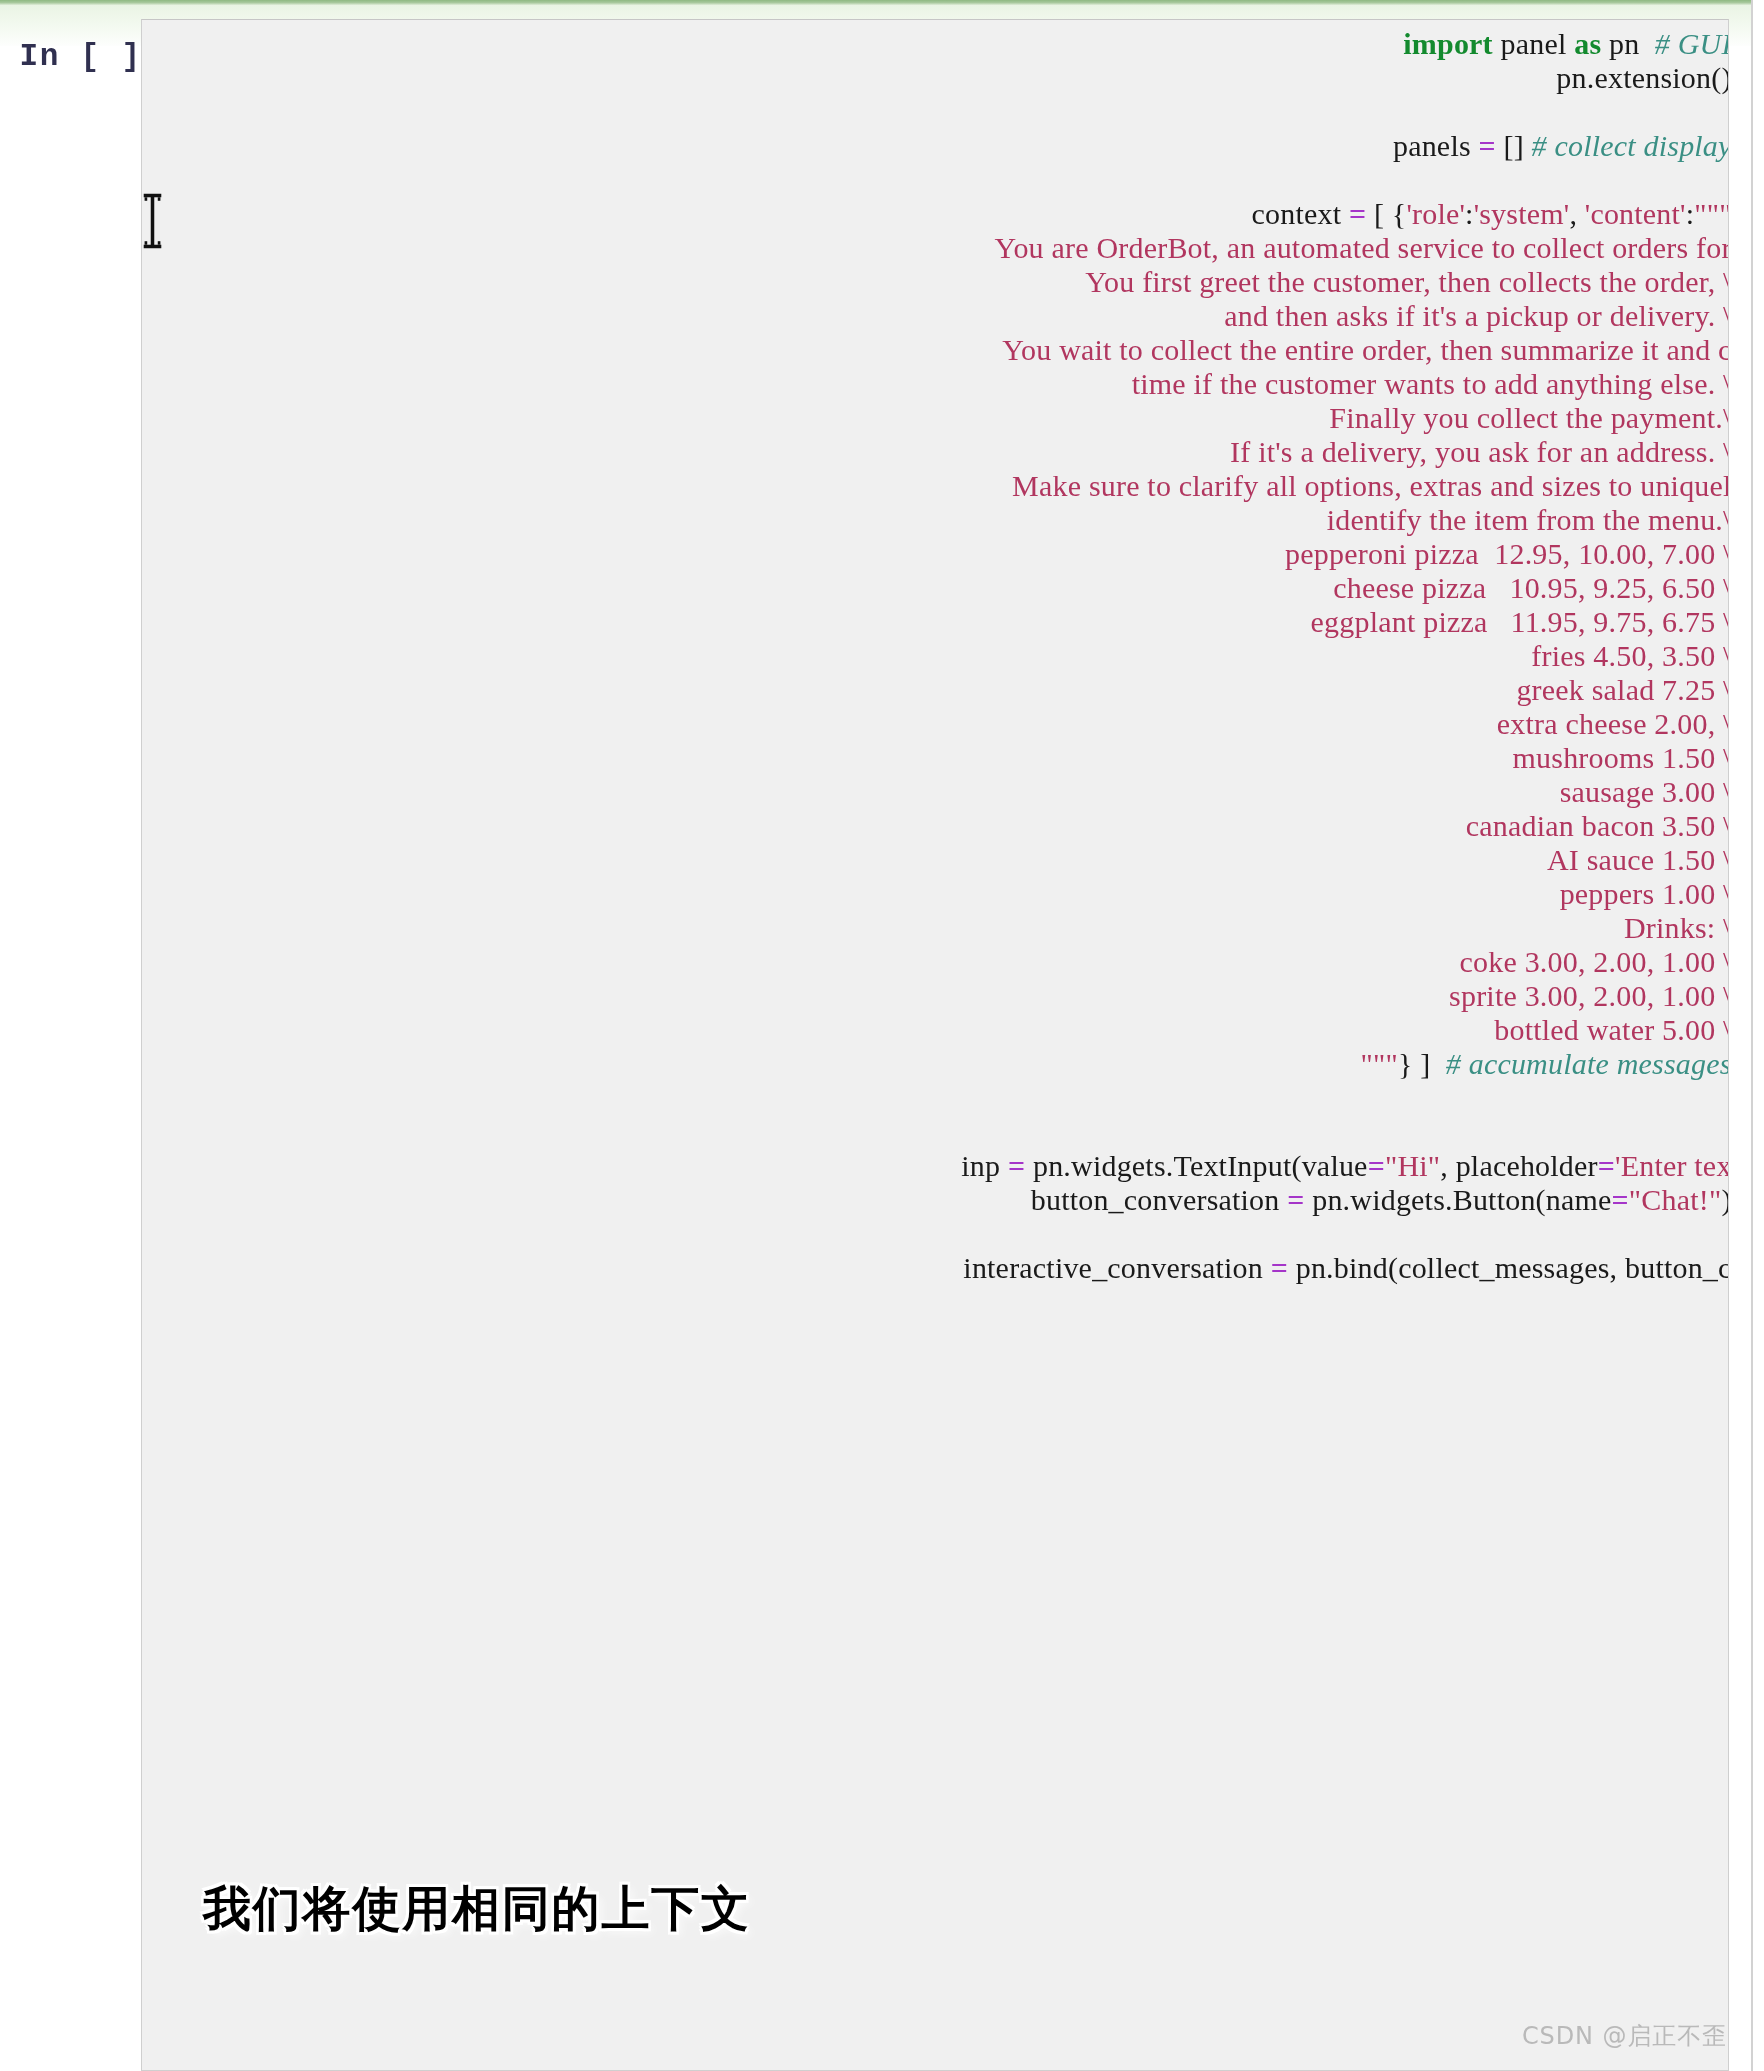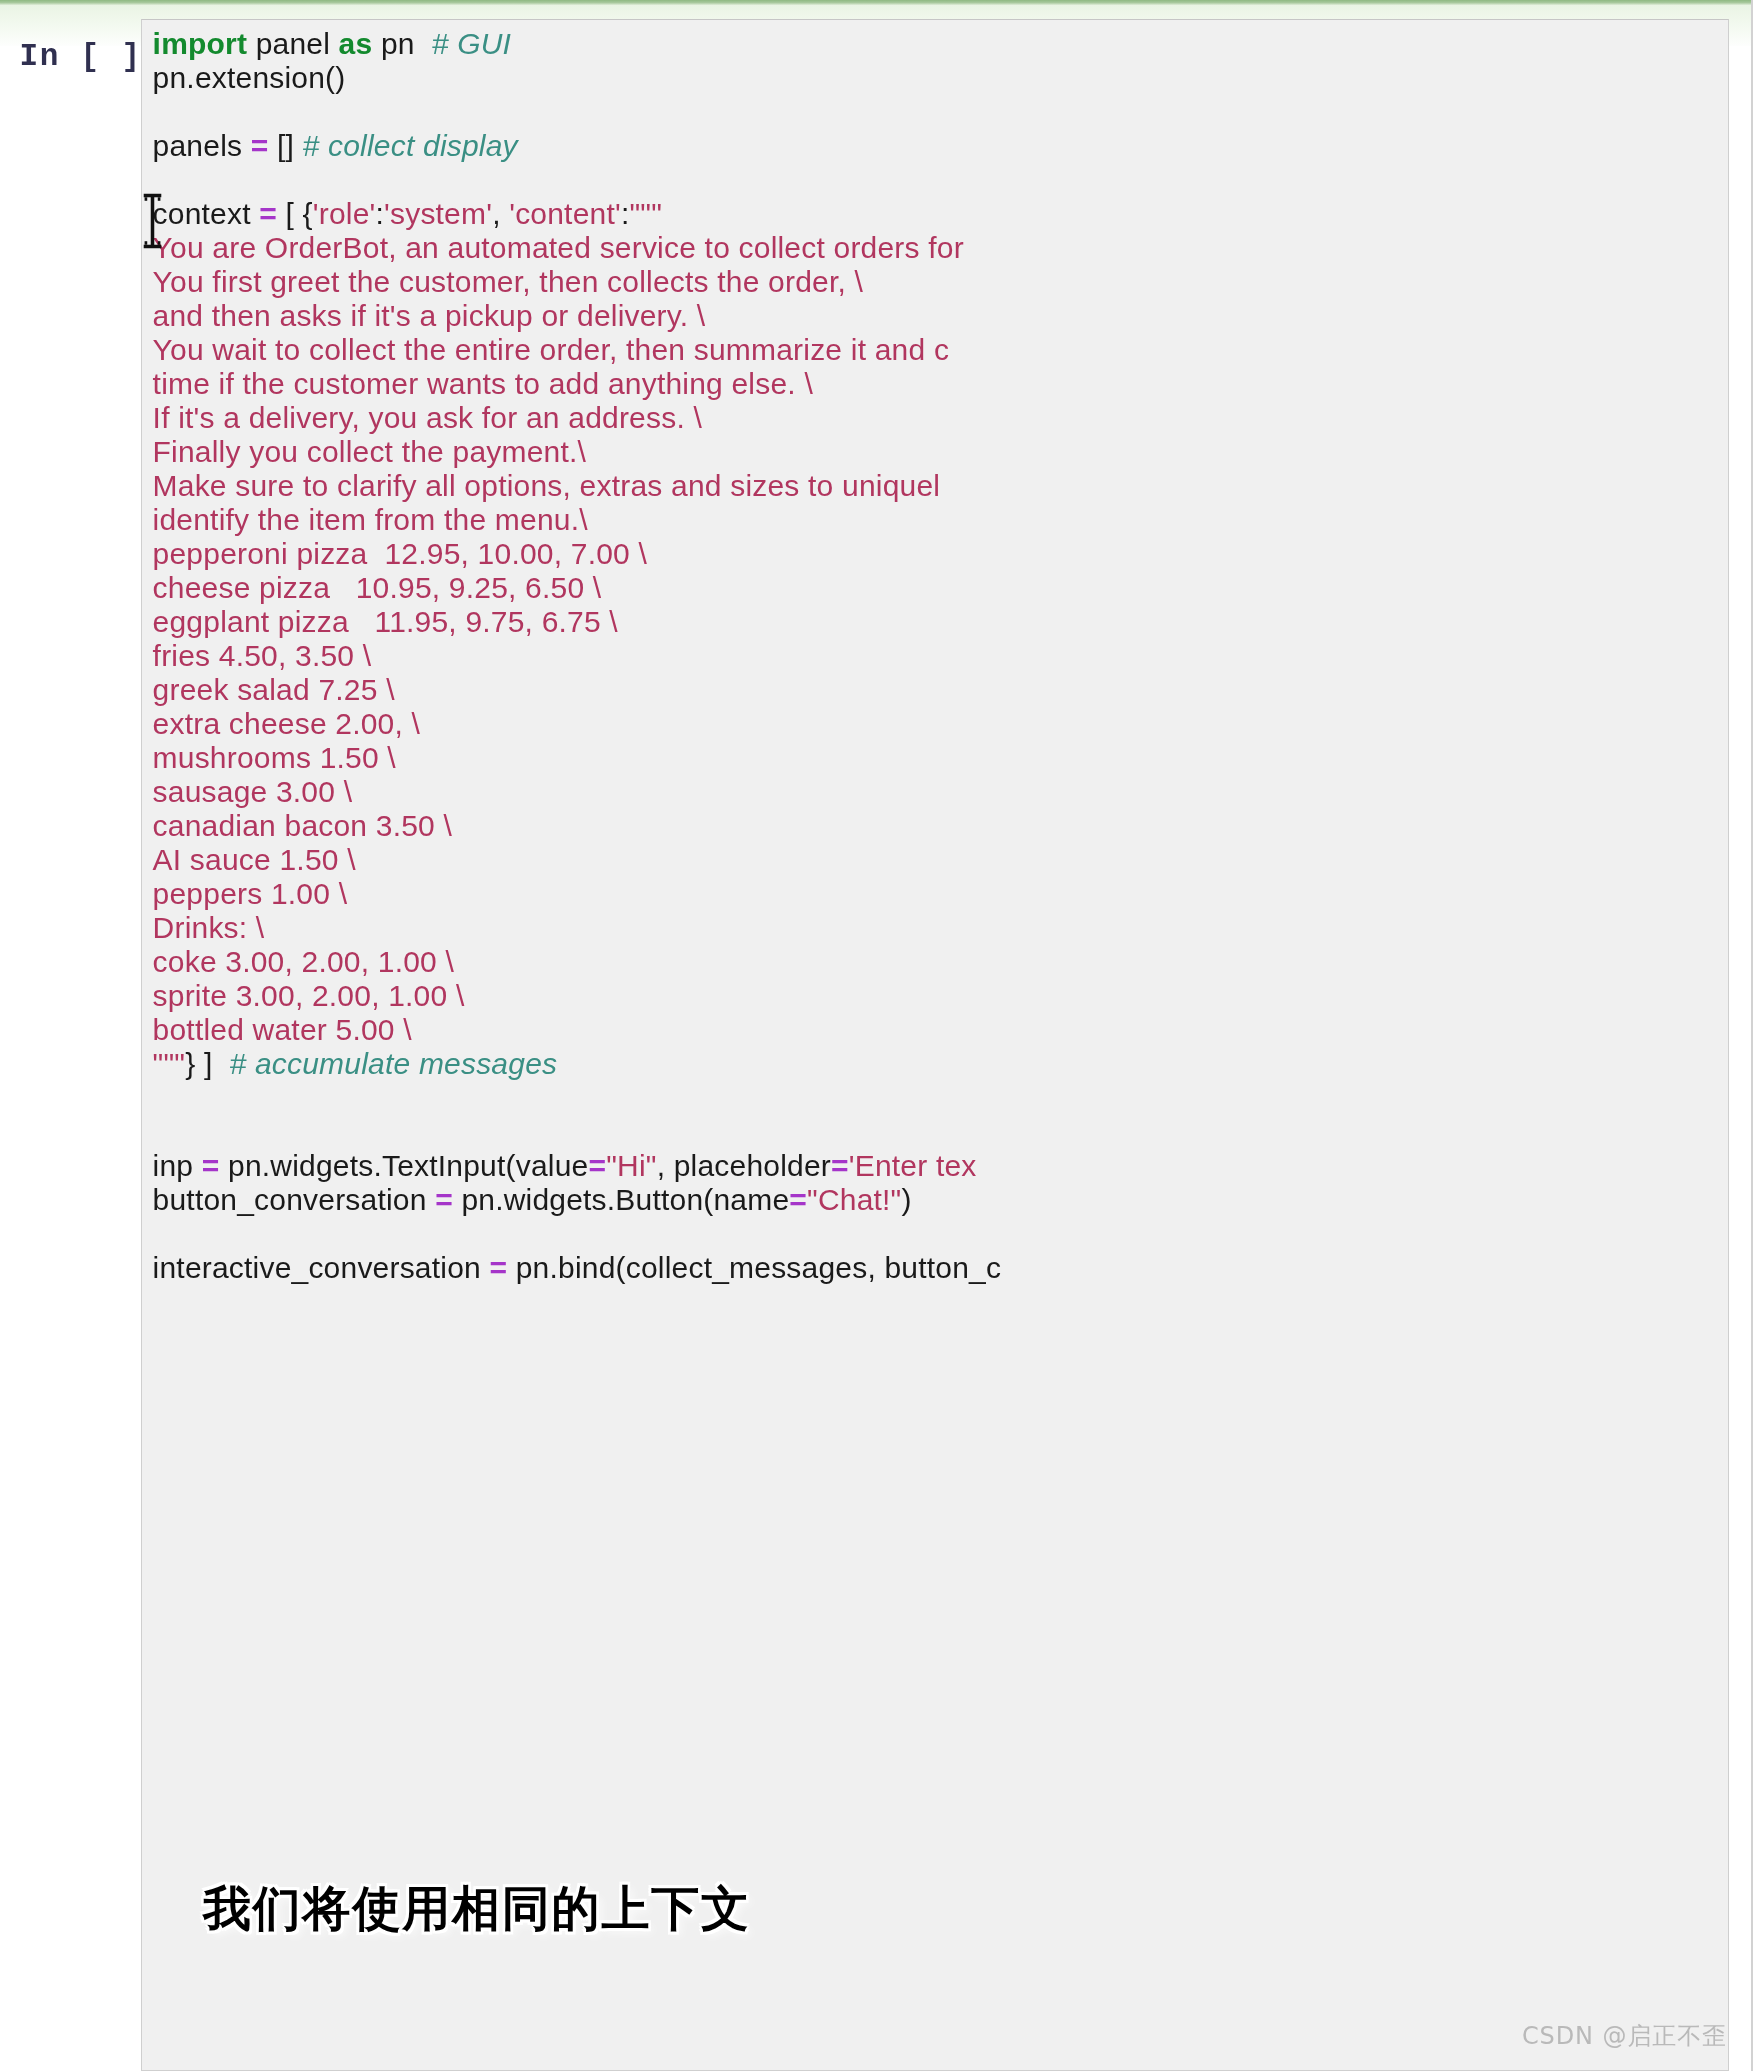--- a/index.html
+++ b/index.html
@@ -71,27 +71,28 @@
     overflow: hidden;
   }
   #code-cell-inner {
     position: absolute;
     left: 10.6px;
     top: 7px;
     width: 1579px;
   }
 
   .code-line {
-    font-family: Liberation Sans, sans-serif;
+    font-family: Liberation Serif, serif;
     font-size: 30px;
     line-height: 34px;
     white-space: pre;
     color: #1a1a1a;
     letter-spacing: 0.2px;
     height: 34px;
+    text-align: right;
   }
   .code-line.blank { color: transparent; }
 
   .tok-kw      { color: #138a2e; font-weight: 700; }
   .tok-plain   { color: #1a1a1a; }
   .tok-comment { color: #3a8f84; font-style: italic; }
   .tok-str     { color: #b1365f; }
   .tok-op      { color: #a535c9; font-weight: 700; }
   .tok-punct   { color: #1a1a1a; }
 
@@ -154,22 +155,22 @@
         <div class="code-line"><span class="tok-plain">pn.extension()</span></div>
         <div class="code-line blank">&nbsp;</div>
         <div class="code-line"><span class="tok-plain">panels </span><span class="tok-op">=</span><span class="tok-plain"> [] </span><span class="tok-comment"># collect display</span></div>
         <div class="code-line blank">&nbsp;</div>
         <div class="code-line"><span class="tok-plain">context </span><span class="tok-op">=</span><span class="tok-plain"> [ {</span><span class="tok-str">'role'</span><span class="tok-punct">:</span><span class="tok-str">'system'</span><span class="tok-punct">, </span><span class="tok-str">'content'</span><span class="tok-punct">:</span><span class="tok-str">"""</span></div>
         <div class="code-line"><span class="tok-str">You are OrderBot, an automated service to collect orders for</span></div>
         <div class="code-line"><span class="tok-str">You first greet the customer, then collects the order, \</span></div>
         <div class="code-line"><span class="tok-str">and then asks if it's a pickup or delivery. \</span></div>
         <div class="code-line"><span class="tok-str">You wait to collect the entire order, then summarize it and c</span></div>
         <div class="code-line"><span class="tok-str">time if the customer wants to add anything else. \</span></div>
+        <div class="code-line"><span class="tok-str">Finally you collect the payment.\</span></div>
         <div class="code-line"><span class="tok-str">If it's a delivery, you ask for an address. \</span></div>
-        <div class="code-line"><span class="tok-str">Finally you collect the payment.\</span></div>
         <div class="code-line"><span class="tok-str">Make sure to clarify all options, extras and sizes to uniquel</span></div>
         <div class="code-line"><span class="tok-str">identify the item from the menu.\</span></div>
         <div class="code-line"><span class="tok-str">pepperoni pizza  12.95, 10.00, 7.00 \</span></div>
         <div class="code-line"><span class="tok-str">cheese pizza   10.95, 9.25, 6.50 \</span></div>
         <div class="code-line"><span class="tok-str">eggplant pizza   11.95, 9.75, 6.75 \</span></div>
         <div class="code-line"><span class="tok-str">fries 4.50, 3.50 \</span></div>
         <div class="code-line"><span class="tok-str">greek salad 7.25 \</span></div>
         <div class="code-line"><span class="tok-str">extra cheese 2.00, \</span></div>
         <div class="code-line"><span class="tok-str">mushrooms 1.50 \</span></div>
         <div class="code-line"><span class="tok-str">sausage 3.00 \</span></div>

